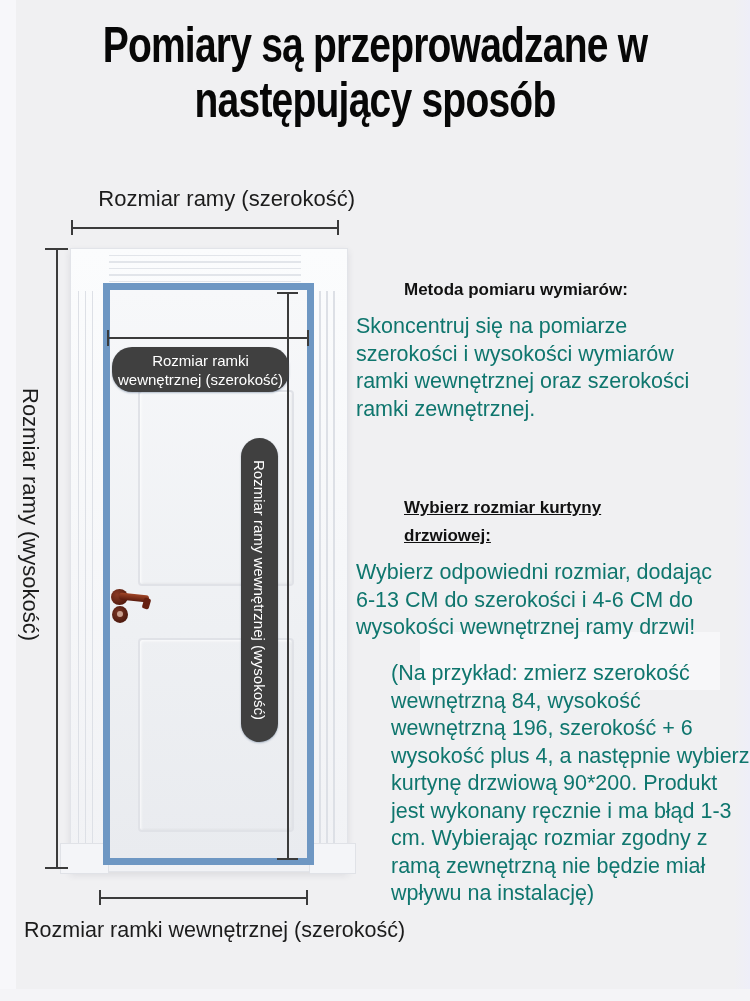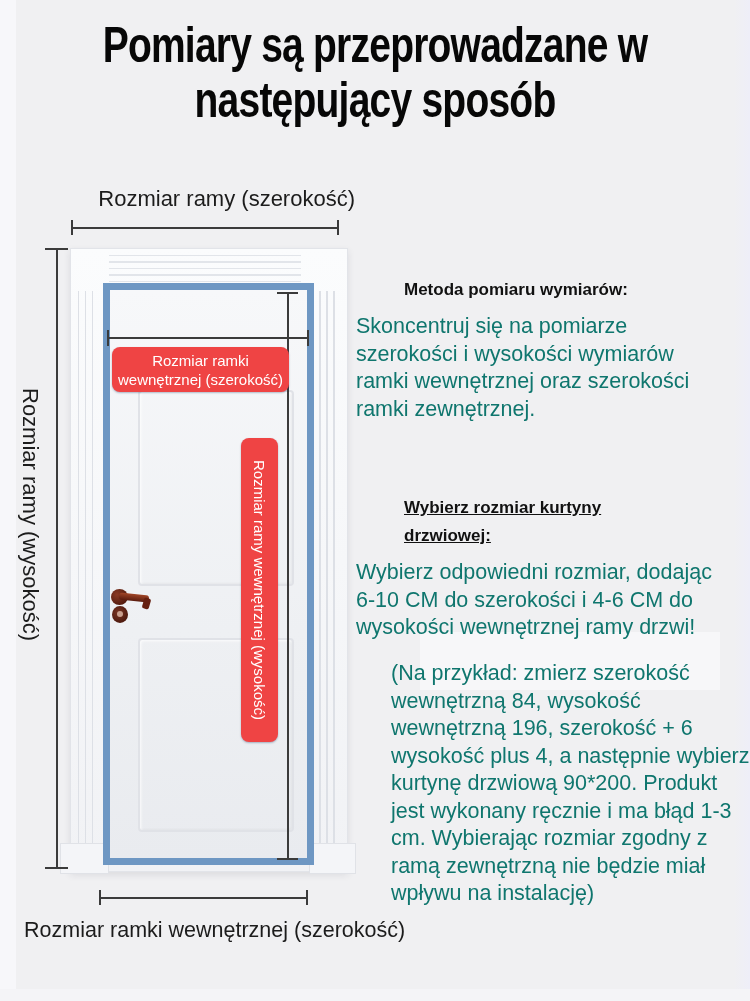--- a/index.html
+++ b/index.html
@@ -75,21 +75,21 @@
     background:linear-gradient(180deg,#a04527,#5a1b0e); transform:rotate(6deg); z-index:6;}
   .handle-tip{position:absolute; left:143px; top:598px; width:7px; height:11px; border-radius:2px;
     background:#661f10; transform:rotate(16deg); z-index:6;}
   .keyhole{position:absolute; left:112px; top:606px; width:16px; height:17px; border-radius:50%;
     background:radial-gradient(circle at 40% 40%, #7a3523, #3c0f06); z-index:6;}
   .keyhole-dot{position:absolute; left:117px; top:611px; width:6px; height:6px; border-radius:50%;
     background:#c9a08e; z-index:7;}
 
   
   .badge{
-    position:absolute; background:#ef4444; color:#fff; border-radius:8px;
+    position:absolute; background:#404040; color:#fff; border-radius:20px;
     box-shadow:0 1px 2px rgba(30,60,100,.35); z-index:6;
     display:flex; align-items:center; justify-content:center; text-align:center;
   }
   .badge-h{left:112px; top:347px; width:177px; height:45px;
     font-size:15px; line-height:19px; white-space:pre-line;}
   .badge-v{left:241px; top:438px; width:37px; height:304px; font-size:15px;
     writing-mode:vertical-rl;}
 
   
   .col{position:absolute; left:356px; width:384px;}
@@ -165,21 +165,21 @@
 
   <div class="col sec-heading pos-h1">Metoda pomiaru wymiarów:</div>
   <div class="col sec-body pos-p1">Skoncentruj się na pomiarze
 szerokości i wysokości wymiarów
 ramki wewnętrznej oraz szerokości
 ramki zewnętrznej.</div>
 
   <div class="col sec-heading pos-h2">Wybierz rozmiar kurtyny
 drzwiowej:</div>
   <div class="col sec-body pos-p2">Wybierz odpowiedni rozmiar, dodając
-6-10 CM do szerokości i 4-6 CM do
+6-13 CM do szerokości i 4-6 CM do
 wysokości wewnętrznej ramy drzwi!</div>
 
   <div class="col sec-body pos-p3">(Na przykład: zmierz szerokość
 wewnętrzną 84, wysokość
 wewnętrzną 196, szerokość + 6
 wysokość plus 4, a następnie wybierz
 kurtynę drzwiową 90*200. Produkt
 jest wykonany ręcznie i ma błąd 1-3
 cm. Wybierając rozmiar zgodny z
 ramą zewnętrzną nie będzie miał

